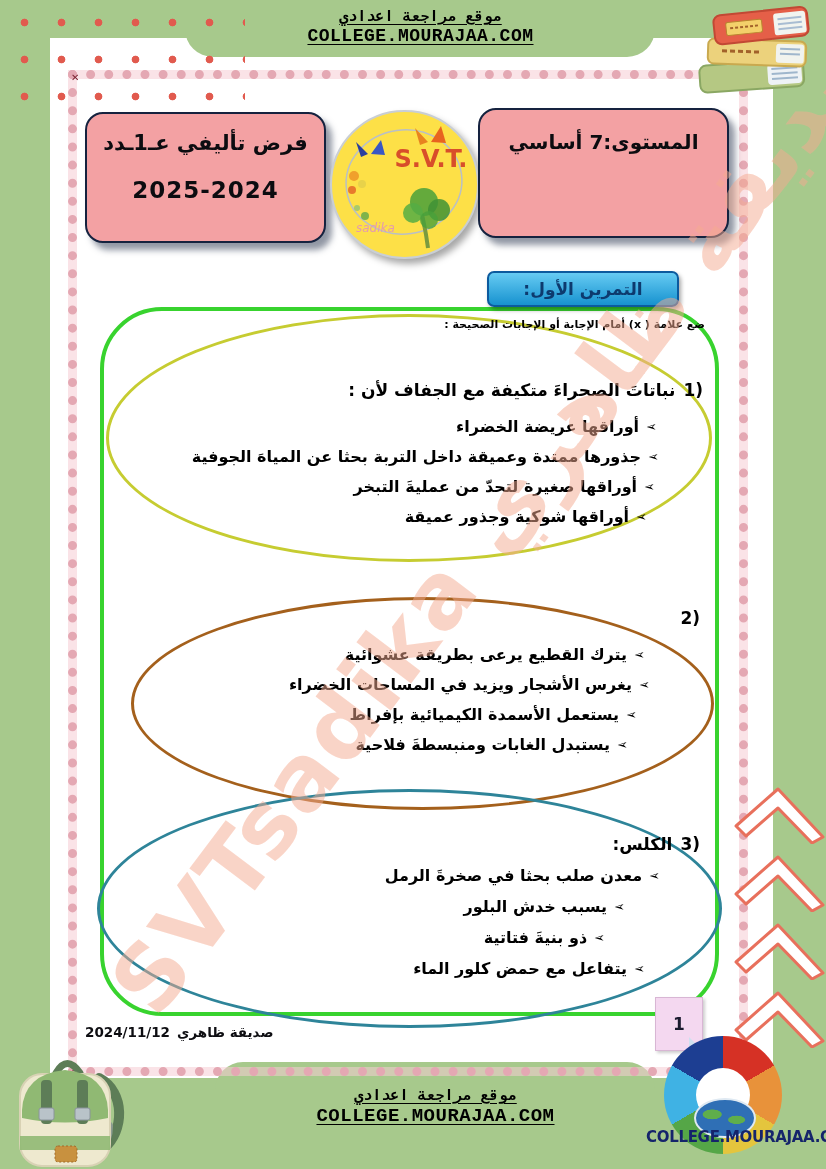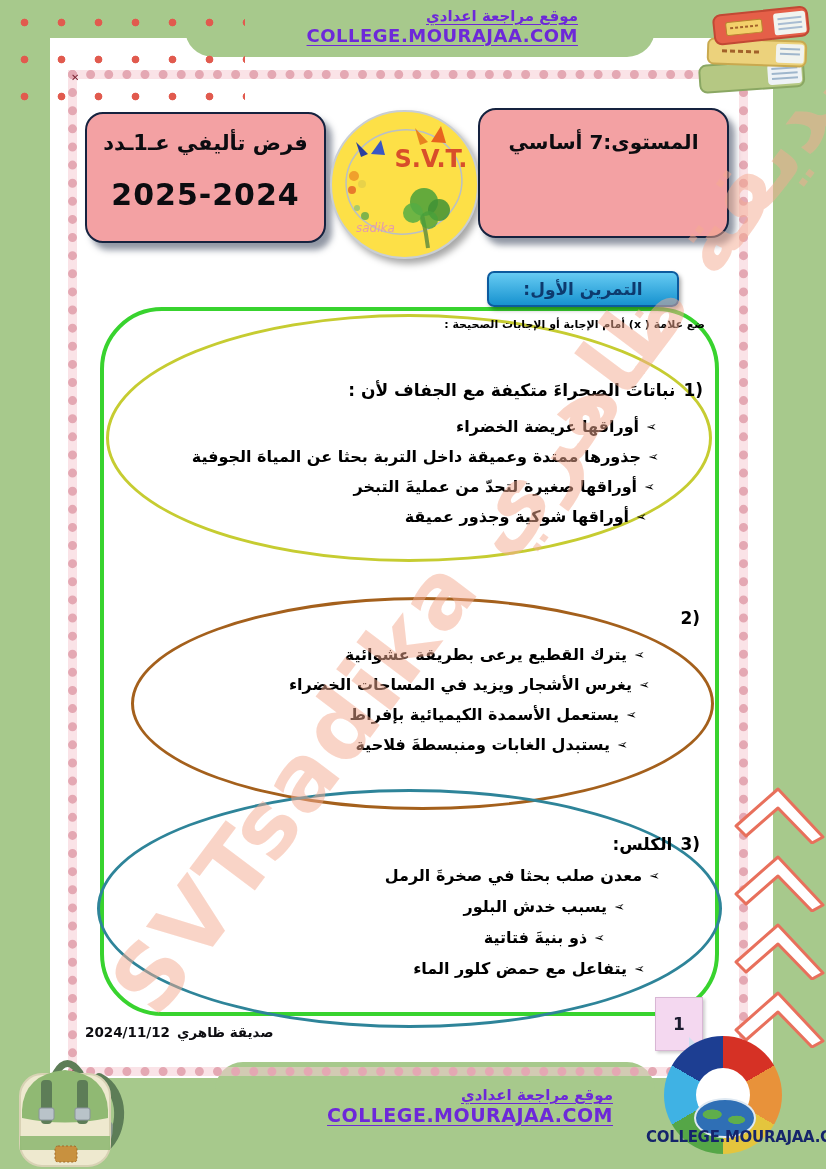--- a/index.html
+++ b/index.html
@@ -6,21 +6,21 @@
   body{font-family:"DejaVu Sans", sans-serif;}
   .canvas{position:relative;width:826px;height:1169px;background:#a7c98c;overflow:hidden;}
 
   
   .page{position:absolute;left:50px;top:38px;width:723px;height:1040px;background:#ffffff;z-index:1;}
 
   
   .bump-top{position:absolute;left:185px;top:0;width:470px;height:57px;background:#a7c98c;border-radius:0 0 28px 28px;z-index:2;}
   .bump-bottom{position:absolute;left:215px;top:1062px;width:440px;height:30px;background:#a7c98c;border-radius:28px 28px 0 0;z-index:2;}
 
-  .bar-text{position:absolute;z-index:3;text-align:right;color:#6d28d9;font-weight:700;}
+  .bar-text{position:absolute;z-index:3;text-align:center;color:#000000;font-weight:700;font-family:Liberation Mono, monospace;}
   .bar-text .l1{font-size:15px;text-decoration:underline;text-underline-offset:3px;}
   .bar-text .l2{font-size:18px;letter-spacing:.5px;text-decoration:underline;text-underline-offset:3px;}
   .bar-top{left:263px;top:7px;width:315px;}
   .bar-bottom{left:258px;top:1086px;width:355px;}
   .bar-bottom .l2{font-size:19px;}
 
   
   .dots{position:absolute;left:0;top:0;width:245px;height:128px;z-index:3;
     background-image:radial-gradient(circle,#e15a4e 3.5px,rgba(0,0,0,0) 4.2px);
     background-size:37px 37px;background-position:6px 4px;}
@@ -29,21 +29,21 @@
   .frame{position:absolute;left:68px;top:70px;width:662px;height:988px;border:9px dotted #cf7d8c;z-index:3;border-radius:3px;}
   .frame::before{content:"";position:absolute;inset:-9px;border:9px solid rgba(246,204,211,.55);pointer-events:none;}
   .cx{position:absolute;font-size:10px;font-weight:700;color:#7d2433;z-index:4;}
   .cx.tl{left:-6px;top:-7px;} .cx.tr{right:-6px;top:-7px;} .cx.bl{left:-6px;bottom:-7px;} .cx.br{right:-6px;bottom:-7px;}
 
   
   .infobox{position:absolute;z-index:5;background:#f3a1a3;border:2.5px solid #15223f;border-radius:18px;
     box-shadow:6px 7px 6px rgba(55,65,90,.55);text-align:center;direction:rtl;color:#0c0c10;font-weight:700;}
   .exam-box{left:85px;top:112px;width:237px;height:127px;}
   .exam-box .l1{margin-top:17px;font-size:21px;}
-  .exam-box .l2{margin-top:22px;font-size:30px;letter-spacing:1px;}
+  .exam-box .l2{margin-top:22px;font-size:23px;letter-spacing:1px;}
   .teacher-box{left:478px;top:108px;width:247px;height:126px;}
   .teacher-box .l1{margin-top:15px;font-size:20px;}
   .teacher-box .l2{margin-top:20px;font-size:20px;}
 
   
   .logo{position:absolute;left:330px;top:110px;width:145px;height:145px;border-radius:50%;background:#fde047;
     border:2px solid #c9ced4;box-shadow:4px 5px 7px rgba(0,0,0,.35);z-index:5;overflow:hidden;}
 
   
   .badge{position:absolute;left:487px;top:271px;width:188px;height:32px;z-index:5;

